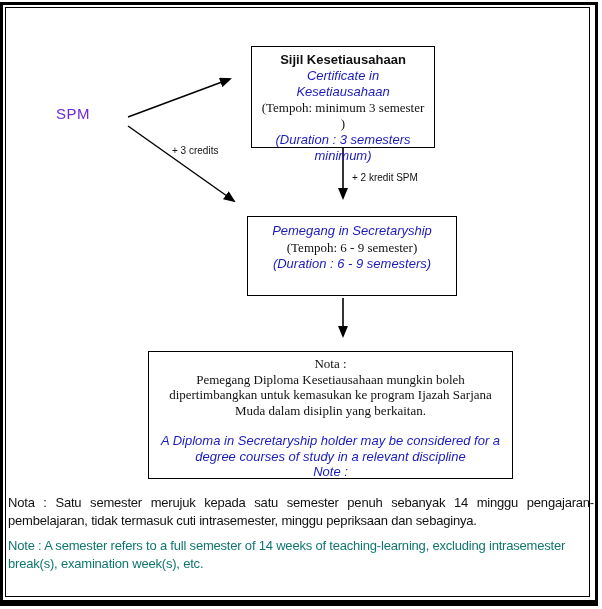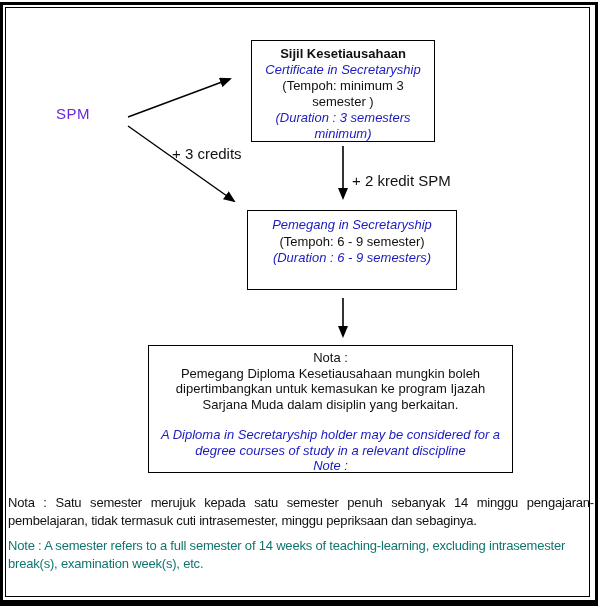--- a/index.html
+++ b/index.html
@@ -15,30 +15,30 @@
     position:absolute;left:0;top:2px;width:598px;height:604px;
     border:3px solid #000;border-bottom-width:6px;box-sizing:border-box;
   }
   .frame-inner{
     position:absolute;left:5px;top:7px;width:585px;height:590px;
     border:1px solid #000;box-sizing:border-box;
   }
   .arrow-layer{position:absolute;left:0;top:0;width:602px;height:609px;}
   .flow-box{
     position:absolute;border:1.5px solid #000;box-sizing:border-box;
-    background:#fff;text-align:center;font-size:13px;line-height:16px;
+    background:#fff;text-align:center;font-size:13px;line-height:16px;margin-top:6px;
   }
   .box-cert{left:251px;top:40px;width:184px;height:102px;padding:5px 8px 0 8px;}
   .box-dip{left:247px;top:210px;width:210px;height:80px;padding:6px 6px 0 6px;line-height:16.5px;}
   .box-nota{left:148px;top:345px;width:365px;height:128px;padding:4px 10px 0 10px;line-height:15.5px;}
   .t-bold{font-weight:bold;color:#111;}
   .t-blue{color:#1b1bbd;font-style:italic;}
-  .t-black{color:#111;}
+  .t-black{color:#111;font-family:Liberation Serif, serif;}
   .spm-label{position:absolute;left:56px;top:105px;font-size:15px;letter-spacing:.5px;color:#6d28d9;}
-  .arrow-label{position:absolute;font-size:15px;color:#111;white-space:nowrap;}
+  .arrow-label{position:absolute;font-size:10px;color:#111;white-space:nowrap;}
   .lbl-credits{left:172px;top:145px;}
   .lbl-kredit{left:352px;top:172px;}
   .footnote{
     position:absolute;left:8px;width:586px;font-size:13px;line-height:17.5px;
     letter-spacing:-0.2px;
   }
   .fn-ms{top:494px;color:#111;text-align:justify;}
   .fn-en{top:537px;color:#0f766e;}
   .spacer{height:15px;}
 </style>
@@ -63,21 +63,21 @@
   </svg>
 
   <div class="spm-label">SPM</div>
 
   <div class="arrow-label lbl-credits">+ 3 credits</div>
 
   <div class="arrow-label lbl-kredit">+ 2 kredit SPM</div>
 
   <div class="flow-box box-cert">
     <div class="t-bold">Sijil Kesetiausahaan</div>
-    <div class="t-blue">Certificate in Secretaryship</div>
+    <div class="t-blue">Certificate in Kesetiausahaan</div>
     <div class="t-black">(Tempoh: minimum 3 semester )</div>
     <div class="t-blue">(Duration : 3 semesters minimum)</div>
   </div>
 
   <div class="flow-box box-dip">
     <div class="t-blue">Pemegang in Secretaryship</div>
     <div class="t-black">(Tempoh: 6 - 9 semester)</div>
     <div class="t-blue">(Duration : 6 - 9 semesters)</div>
   </div>
 

